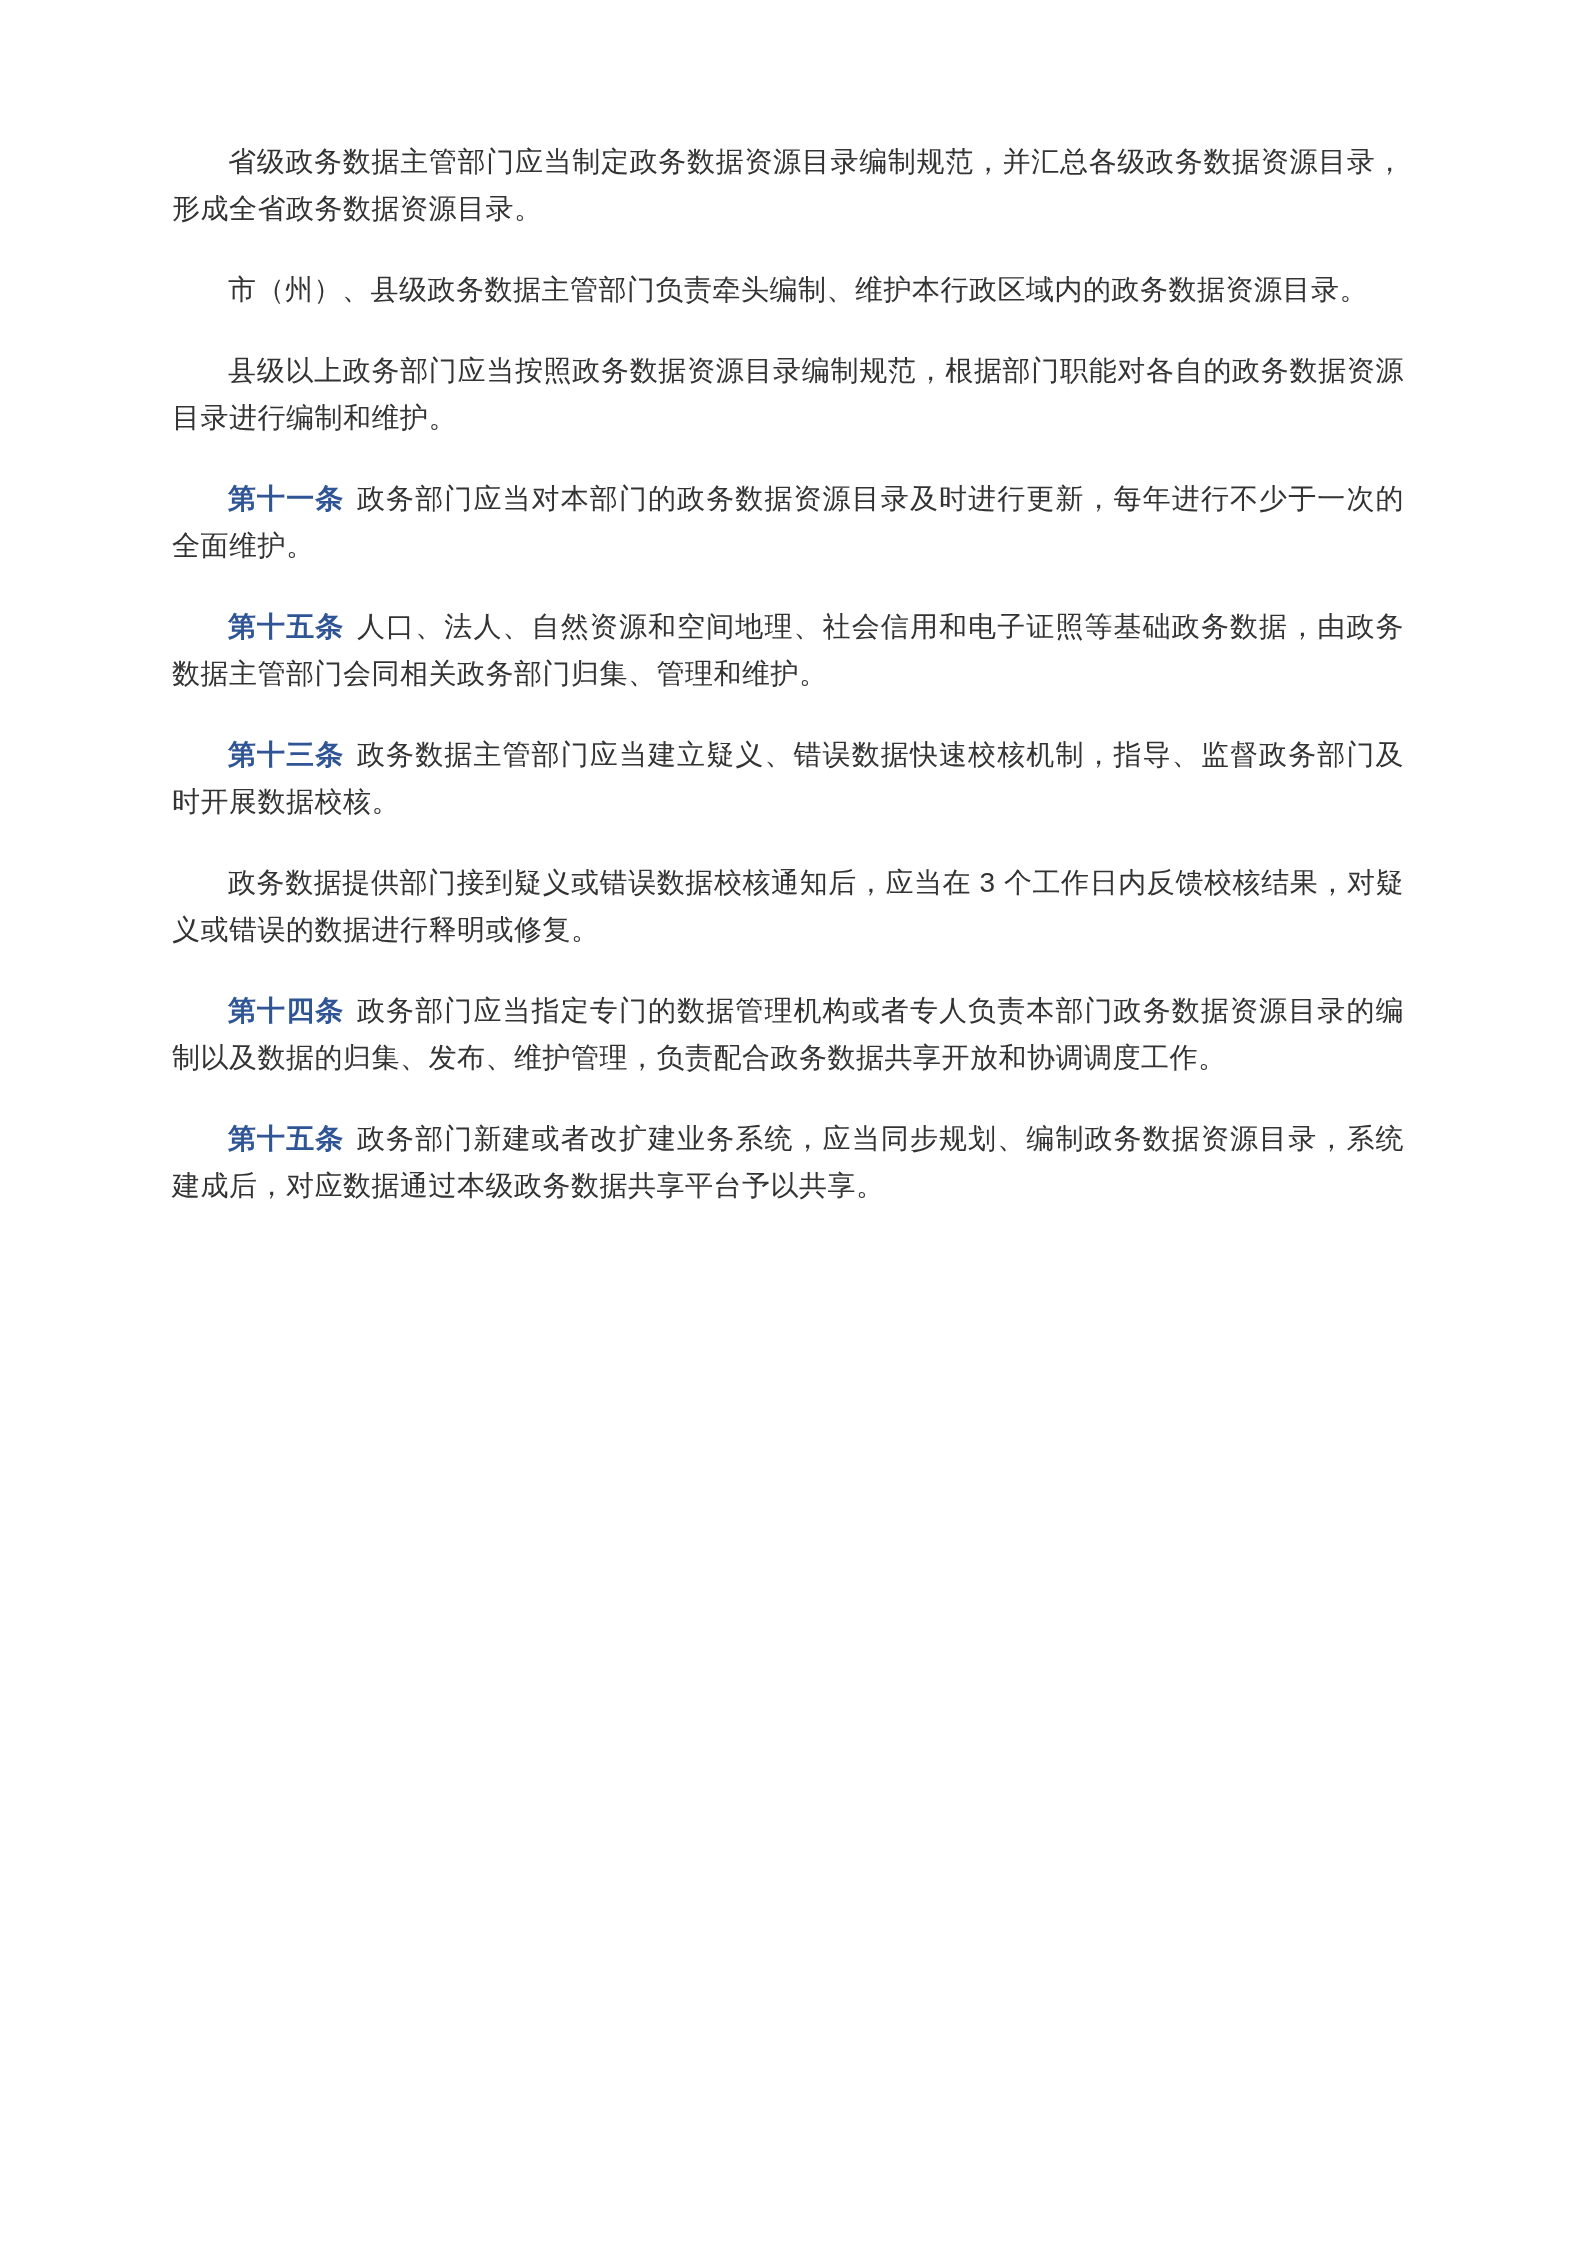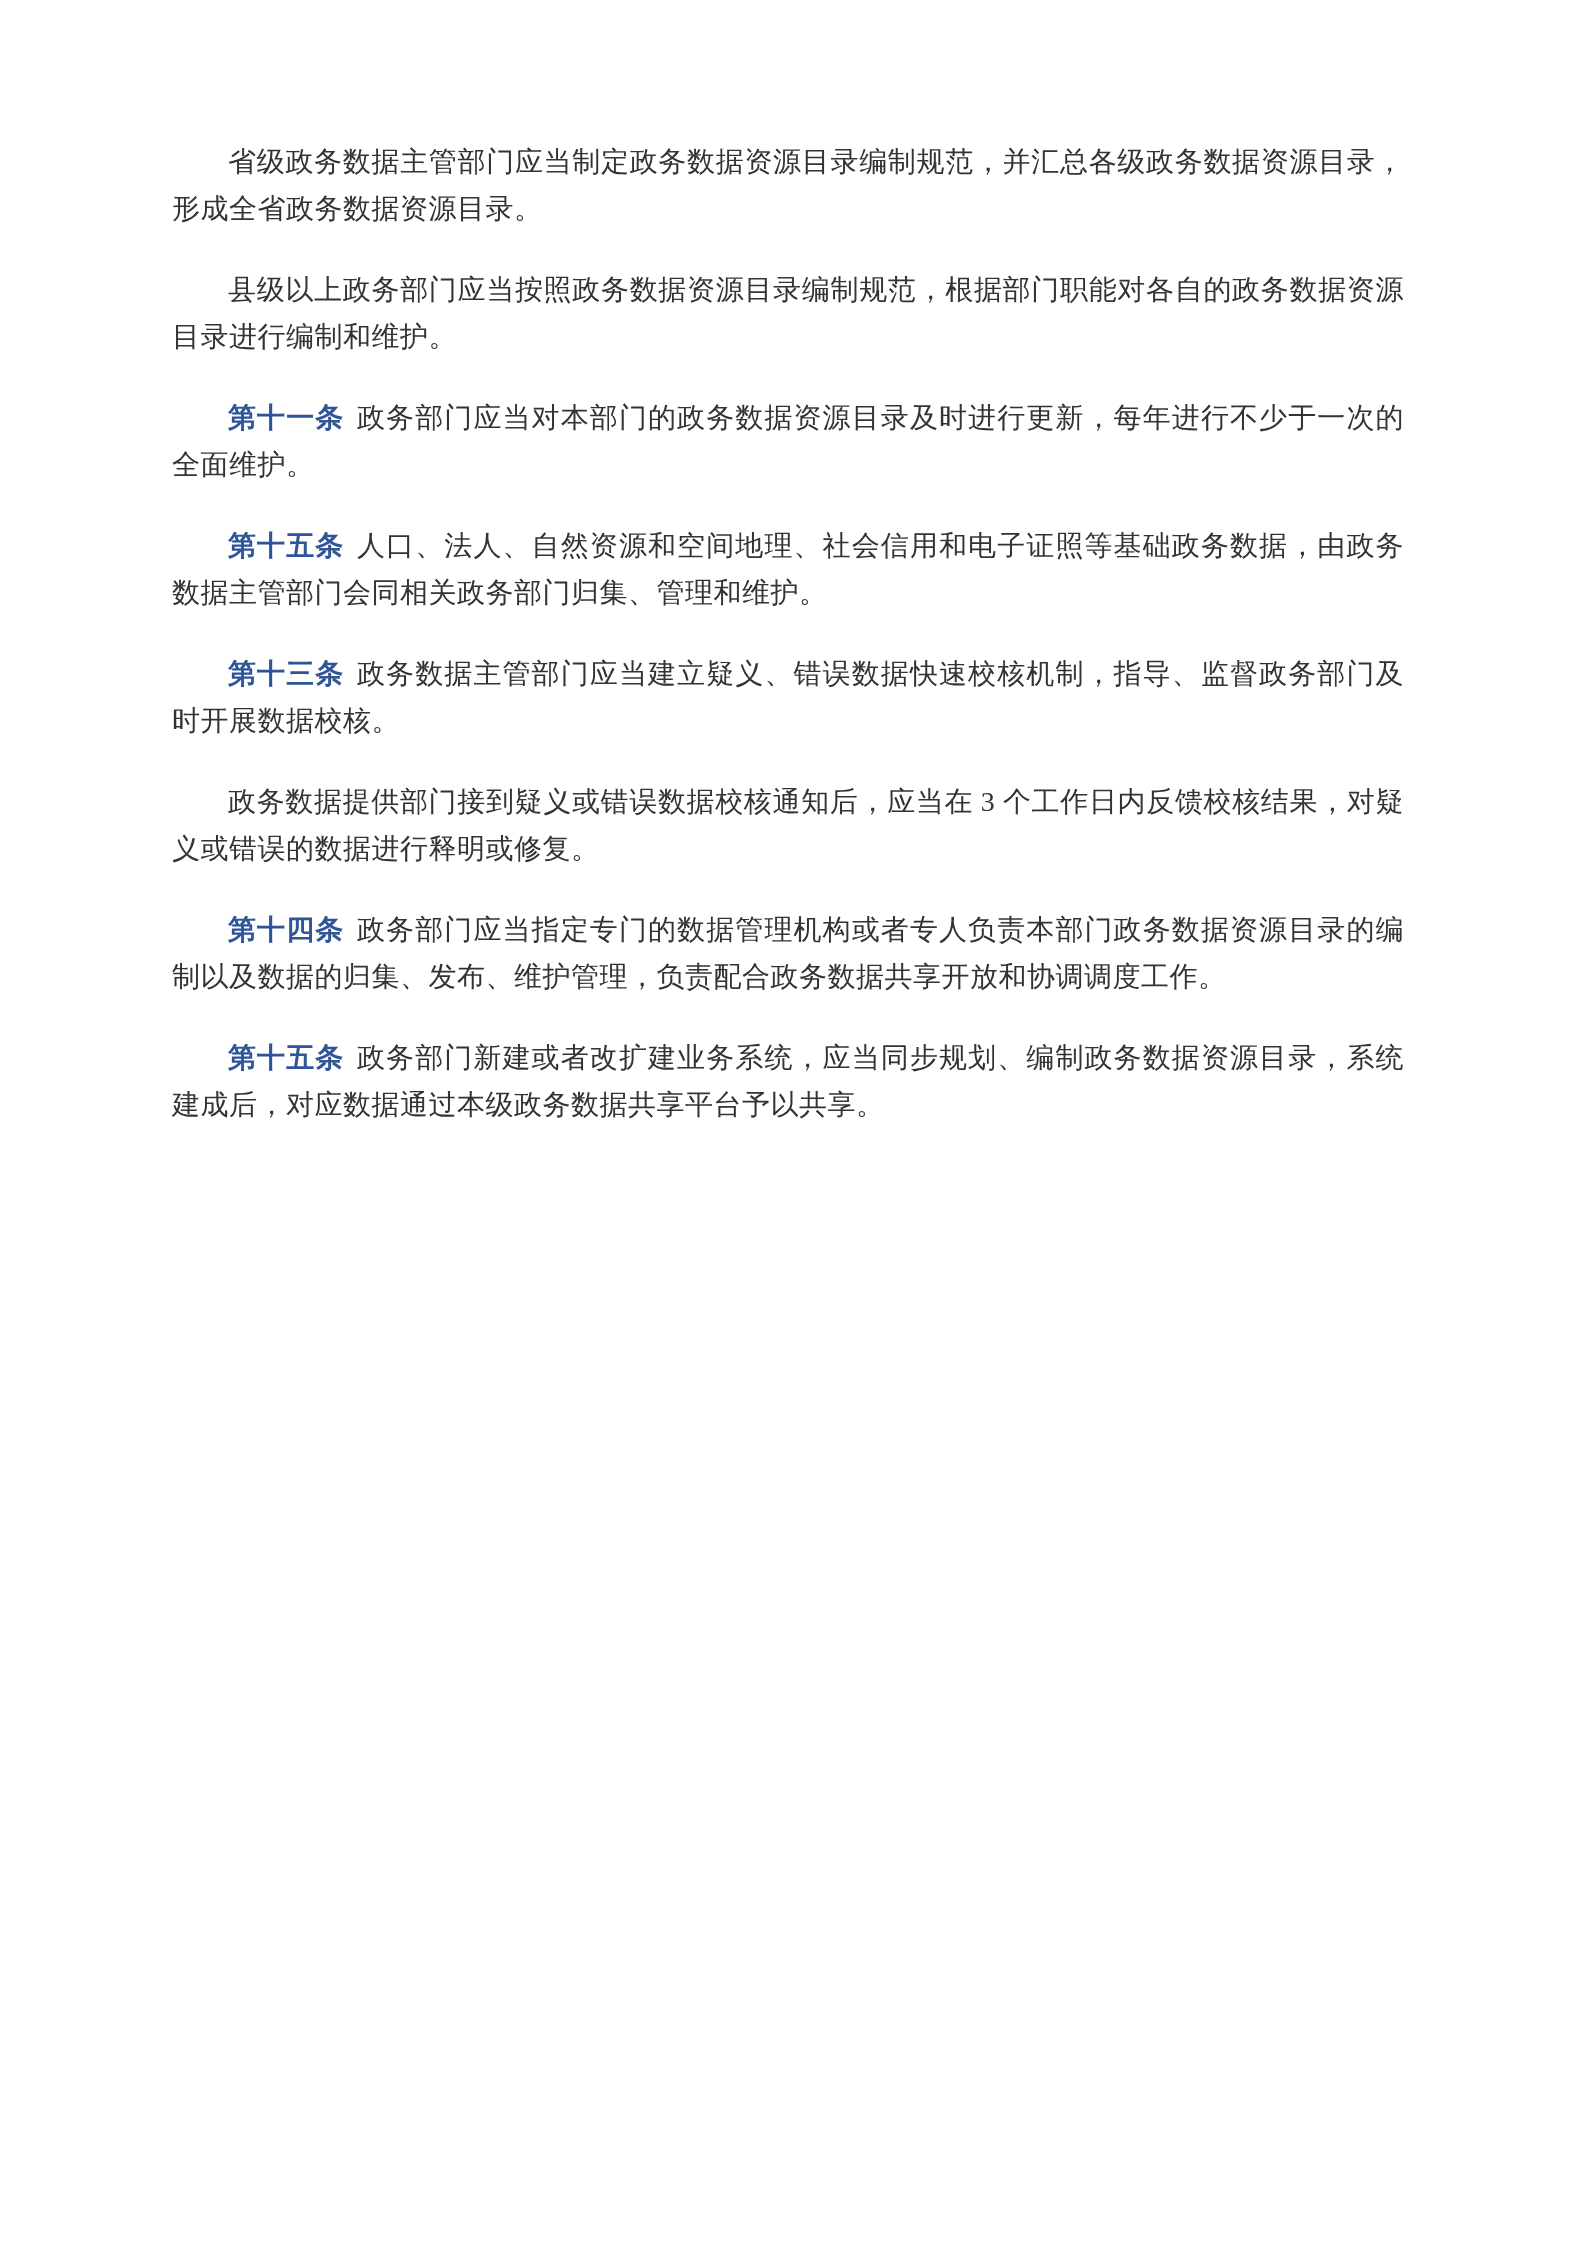--- a/index.html
+++ b/index.html
@@ -21,34 +21,34 @@
     background: #ffffff;
   }
   .para {
     font-size: 28px;
     line-height: 47px;
     margin: 0 10px 34px 0;
     text-indent: 2em;
     text-align: justify;
     letter-spacing: 0.5px;
     color: var(--text-color, #333333);
-    font-family: Liberation Serif, serif;
   }
   .para .lead {
     font-weight: bold;
     color: var(--accent-color, #2F5597);
     margin-right: 0.45em;
   }
 </style>
 </head>
 <body>
 
 <div class="page" id="doc-page">
   <p class="para"><span class="txt">省级政务数据主管部门应当制定政务数据资源目录编制规范，并汇总各级政务数据资源目录，形成全省政务数据资源目录。</span></p>
 
+  <p class="para"><span class="txt">市（州）、县级政务数据主管部门负责牵头编制、维护本行政区域内的政务数据资源目录。</span></p>
 
   <p class="para"><span class="txt">县级以上政务部门应当按照政务数据资源目录编制规范，根据部门职能对各自的政务数据资源目录进行编制和维护。</span></p>
 
   <p class="para"><span class="lead">第十一条</span><span class="txt">政务部门应当对本部门的政务数据资源目录及时进行更新，每年进行不少于一次的全面维护。</span></p>
 
   <p class="para"><span class="lead">第十五条</span><span class="txt">人口、法人、自然资源和空间地理、社会信用和电子证照等基础政务数据，由政务数据主管部门会同相关政务部门归集、管理和维护。</span></p>
 
 
   <p class="para"><span class="lead">第十三条</span><span class="txt">政务数据主管部门应当建立疑义、错误数据快速校核机制，指导、监督政务部门及时开展数据校核。</span></p>
 

